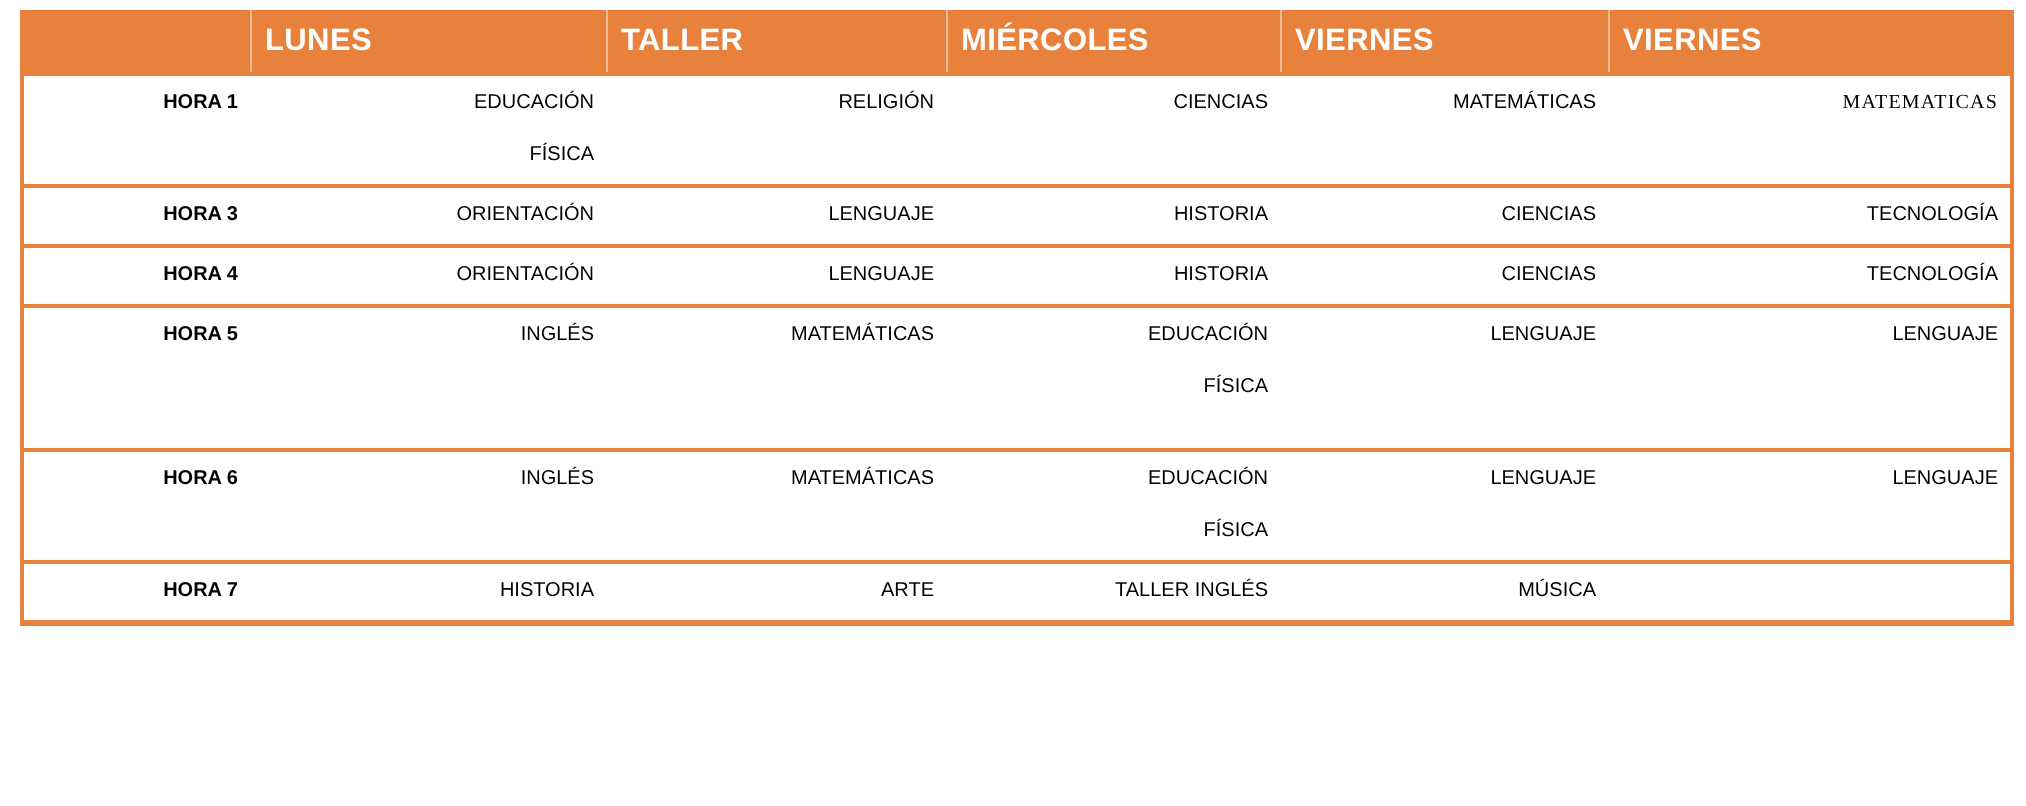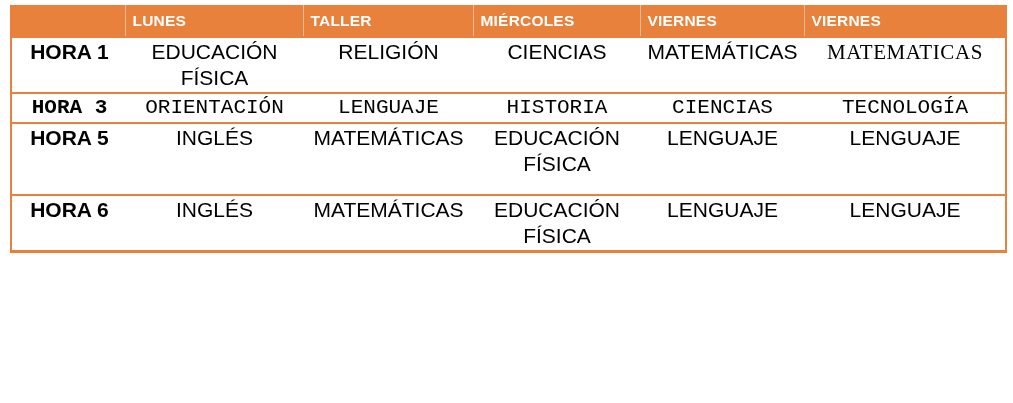--- a/index.html
+++ b/index.html
@@ -41,44 +41,44 @@
   }
   table.timetable thead th + th {
     border-left: 1px solid var(--header-divider);
   }
   table.timetable tbody tr {
     border-top: 2px solid var(--accent);
   }
   table.timetable tbody th,
   table.timetable tbody td {
     color: var(--text);
-    font-size: 21px;
+    font-size: 10px;
     line-height: 26px;
-    text-align: center;
+    text-align: right;
     vertical-align: top;
     padding: 1px 6px 1px 7px;
     white-space: pre-line;
     overflow: hidden;
   }
   table.timetable tbody th {
     font-weight: bold;
     padding-left: 8px;
   }
   td.serif-cell {
     font-family: "Liberation Serif", serif;
     font-size: 18px;
     letter-spacing: 0.6px;
     line-height: 25px;
     margin-left: 28px;
   }
   tr.h-2line-a { height: 52px; }
   tr.h-2line-b { height: 56px; }
   tr.h-2line-c { height: 72px; margin-top: 40px; }
   tr.h-2line-d { height: 56px; }
-  tr.h-1line-a { height: 28px; font-family: Liberation Mono, monospace; }
+  tr.h-1line-a { height: 28px; }
   tr.h-1line-b { height: 26px; }
   tr.h-1line-c { height: 26px; }
   tr.h-1line-d { height: 25px; }
 </style>
 </head>
 <body>
 
 <div class="page">
   <table class="timetable">
     <colgroup>
@@ -110,33 +110,49 @@
         <td class="serif-cell">MATEMATICAS</td>
       </tr>
       <tr class="h-1line-a">
         <th>HORA 3</th>
         <td>ORIENTACIÓN</td>
         <td>LENGUAJE</td>
         <td>HISTORIA</td>
         <td>CIENCIAS</td>
         <td>TECNOLOGÍA</td>
       </tr>
+      <tr class="h-1line-b">
+        <th>HORA 4</th>
+        <td>ORIENTACIÓN</td>
+        <td>LENGUAJE</td>
+        <td>HISTORIA</td>
+        <td>CIENCIAS</td>
+        <td>TECNOLOGÍA</td>
+      </tr>
       <tr class="h-2line-c">
         <th>HORA 5</th>
         <td>INGLÉS</td>
         <td>MATEMÁTICAS</td>
         <td>EDUCACIÓN
 FÍSICA</td>
         <td>LENGUAJE</td>
         <td>LENGUAJE</td>
       </tr>
       <tr class="h-2line-d">
         <th>HORA 6</th>
         <td>INGLÉS</td>
         <td>MATEMÁTICAS</td>
         <td>EDUCACIÓN
 FÍSICA</td>
         <td>LENGUAJE</td>
         <td>LENGUAJE</td>
       </tr>
+      <tr class="h-1line-c">
+        <th>HORA 7</th>
+        <td>HISTORIA</td>
+        <td>ARTE</td>
+        <td>TALLER INGLÉS</td>
+        <td>MÚSICA</td>
+        <td></td>
+      </tr>
     </tbody>
   </table>
 </div>
 
 </body></html>

